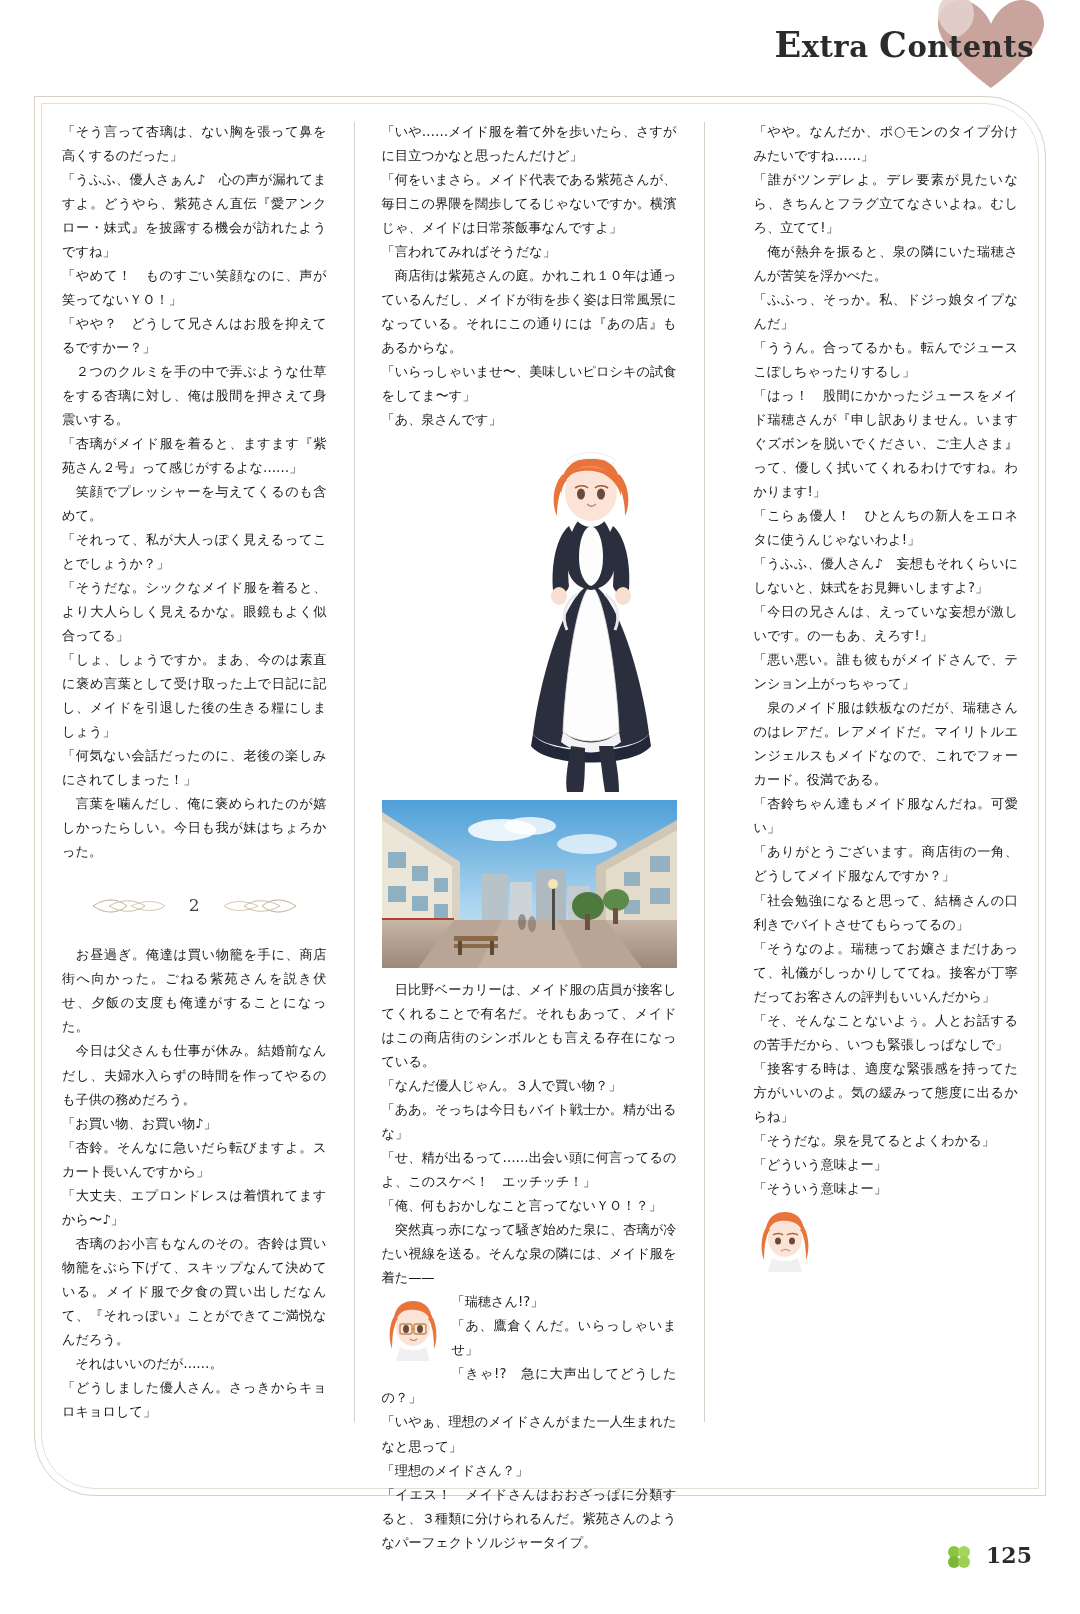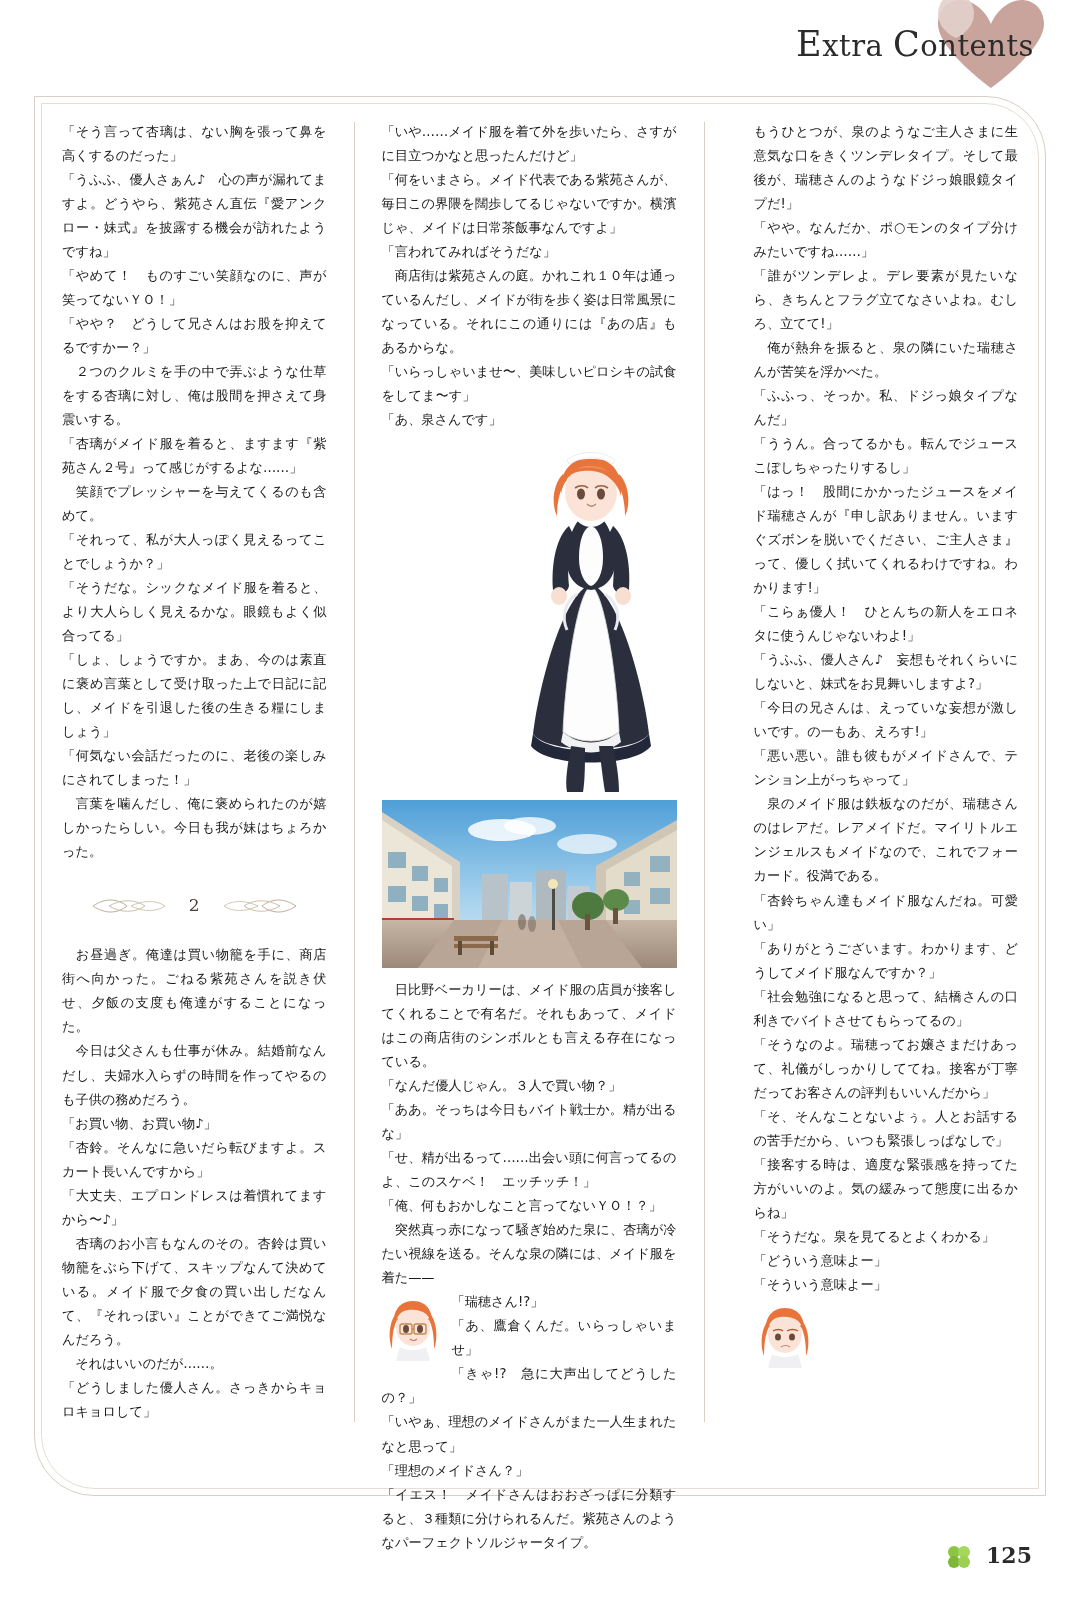--- a/index.html
+++ b/index.html
@@ -38,21 +38,21 @@
     right: 46px;
     top: 24px;
     text-align: right;
     z-index: 5;
   }
   .header-title {
     font-family: "DejaVu Serif", "Liberation Serif", serif;
     font-size: 29px;
     letter-spacing: 0.5px;
     color: #2b2b2b;
-    font-weight: 400;
+    font-weight: 700;
     white-space: nowrap;
   }
   .header-title .cap { font-size: 35px; }
 
   .heart-deco {
     position: absolute;
     right: 30px;
     top: -6px;
     width: 118px;
     height: 96px;
@@ -363,34 +363,33 @@
     <p>「あ、鷹倉くんだ。いらっしゃいませ」</p>
     <p>「きゃ!?　急に大声出してどうしたの？」</p>
     <p>「いやぁ、理想のメイドさんがまた一人生まれたなと思って」</p>
     <p>「理想のメイドさん？」</p>
     <p>「イエス！　メイドさんはおおざっぱに分類すると、３種類に分けられるんだ。紫苑さんのようなパーフェクトソルジャータイプ。</p>
   </div>
 
   <div class="divider"></div>
 
   <div class="col c3">
-    <p>もうひとつが、泉のようなご主人さまに生意気な口をきくツンデレタイプ。そして最後が、瑞穂さんのようなドジっ娘眼鏡タイプだ!」</p>
     <p>「やや。なんだか、ポ○モンのタイプ分けみたいですね……」</p>
     <p>「誰がツンデレよ。デレ要素が見たいなら、きちんとフラグ立てなさいよね。むしろ、立てて!」</p>
     <p>　俺が熱弁を振ると、泉の隣にいた瑞穂さんが苦笑を浮かべた。</p>
     <p>「ふふっ、そっか。私、ドジっ娘タイプなんだ」</p>
     <p>「ううん。合ってるかも。転んでジュースこぼしちゃったりするし」</p>
     <p>「はっ！　股間にかかったジュースをメイド瑞穂さんが『申し訳ありません。いますぐズボンを脱いでください、ご主人さま』って、優しく拭いてくれるわけですね。わかります!」</p>
     <p>「こらぁ優人！　ひとんちの新人をエロネタに使うんじゃないわよ!」</p>
     <p>「うふふ、優人さん♪　妄想もそれくらいにしないと、妹式をお見舞いしますよ?」</p>
     <p>「今日の兄さんは、えっていな妄想が激しいです。の一もあ、えろす!」</p>
     <p>「悪い悪い。誰も彼もがメイドさんで、テンション上がっちゃって」</p>
     <p>　泉のメイド服は鉄板なのだが、瑞穂さんのはレアだ。レアメイドだ。マイリトルエンジェルスもメイドなので、これでフォーカード。役満である。</p>
     <p>「杏鈴ちゃん達もメイド服なんだね。可愛い」</p>
-    <p>「ありがとうございます。わかります、どうしてメイド服なんですか？」</p>
+    <p>「ありがとうございます。商店街の一角、どうしてメイド服なんですか？」</p>
     <p>「社会勉強になると思って、結橋さんの口利きでバイトさせてもらってるの」</p>
     <p>「そうなのよ。瑞穂ってお嬢さまだけあって、礼儀がしっかりしててね。接客が丁寧だってお客さんの評判もいいんだから」</p>
     <p>「そ、そんなことないよぅ。人とお話するの苦手だから、いつも緊張しっぱなしで」</p>
     <p>「接客する時は、適度な緊張感を持ってた方がいいのよ。気の緩みって態度に出るからね」</p>
     <p>「そうだな。泉を見てるとよくわかる」</p>
     <p>「どういう意味よー」</p>
     <p>「そういう意味よー」</p>
 
     <div class="mini-portrait right">
       <svg viewBox="0 0 62 70" width="62" height="70">

